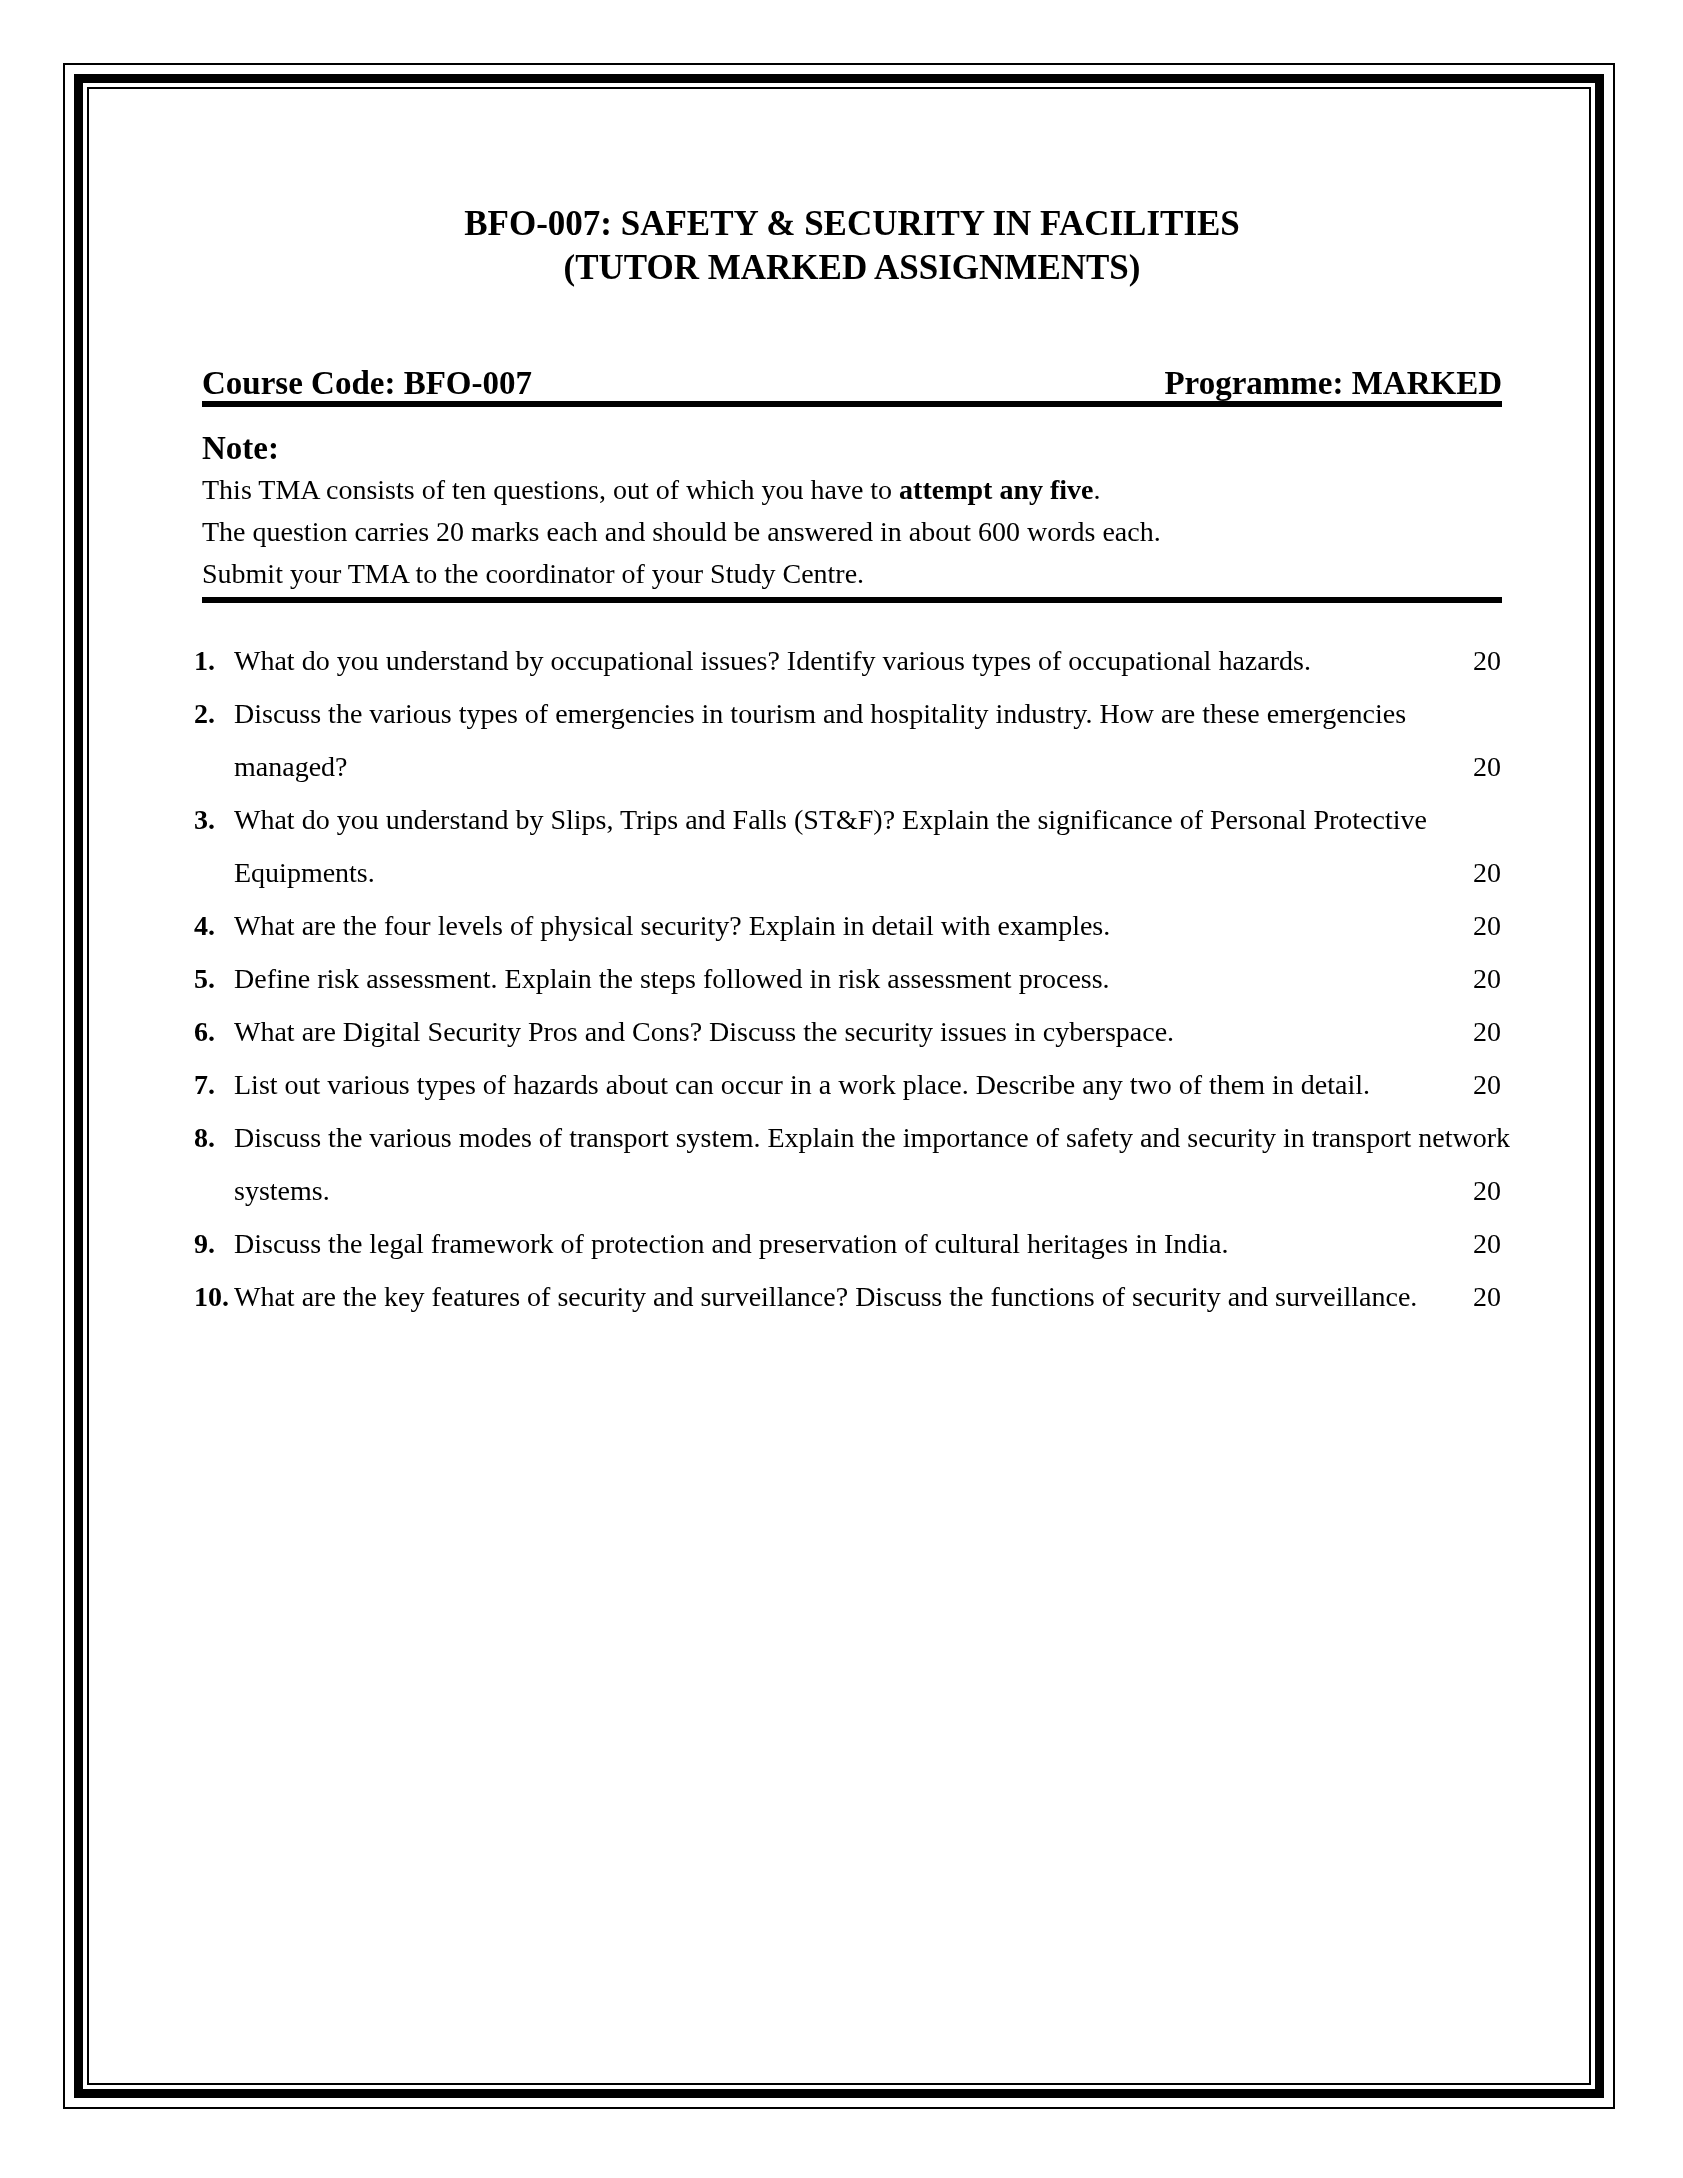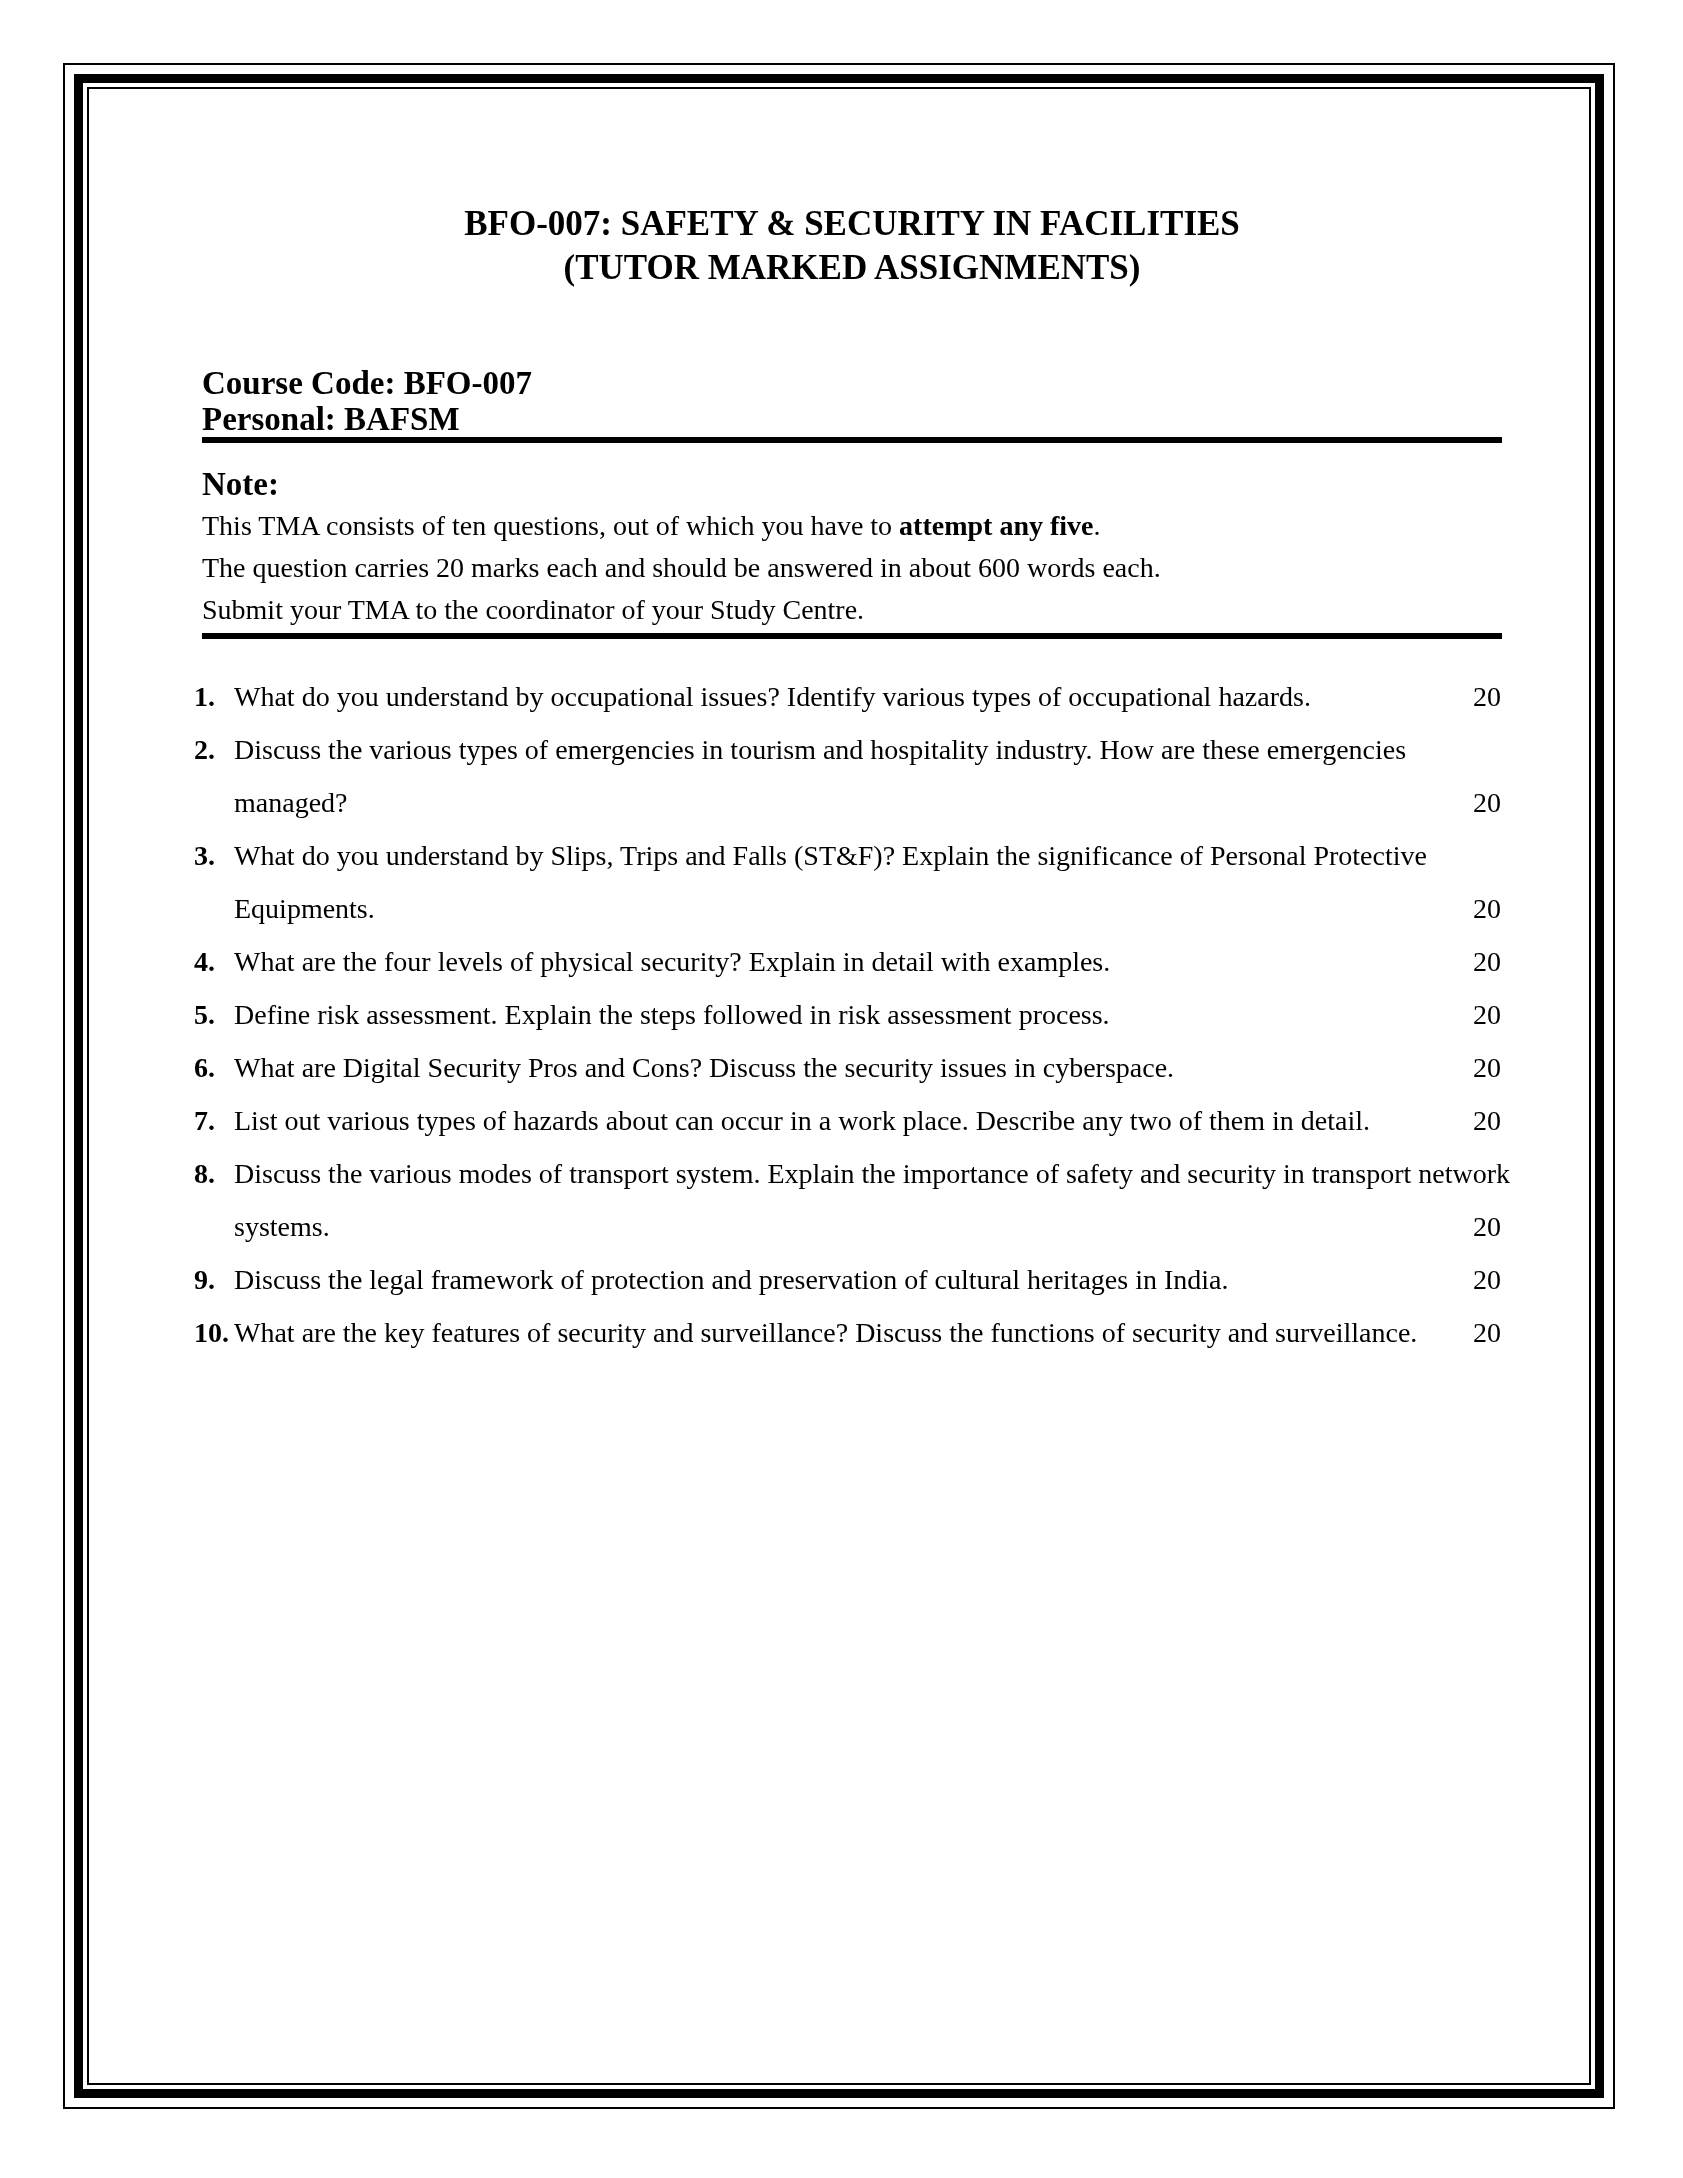--- a/index.html
+++ b/index.html
@@ -45,21 +45,20 @@
     margin-top: 75px;
     font-weight: bold;
     font-size: 33px;
     line-height: 36px;
     border-bottom: 6px solid #000;
     padding-bottom: 0;
   }
   .meta-row {
     display: flex;
     justify-content: space-between;
-    flex-direction: column;
   }
   .note-block {
     margin-top: 10px;
     font-size: 28px;
     line-height: 42px;
     border-bottom: 6px solid #000;
     padding-bottom: 2px;
   }
   .note-heading {
     font-weight: bold;
@@ -99,21 +98,21 @@
       <div class="content">
 
         <div class="title-block">
           <div>BFO-007: SAFETY &amp; SECURITY IN FACILITIES</div>
           <div>(TUTOR MARKED ASSIGNMENTS)</div>
         </div>
 
         <div class="meta-block">
           <div class="meta-row">
             <span>Course Code: BFO-007</span>
-            <span>Personal: BAFSM</span>
+            <span>Programme: MARKED</span>
           </div>
         </div>
 
         <div class="note-block">
           <div class="note-heading">Note:</div>
           <div class="note-line"><span>This TMA consists of ten questions, out of which you have to </span><b>attempt any five</b><span>.</span></div>
           <div class="note-line">The question carries 20 marks each and should be answered in about 600 words each.</div>
           <div class="note-line">Submit your TMA to the coordinator of your Study Centre.</div>
         </div>
 

